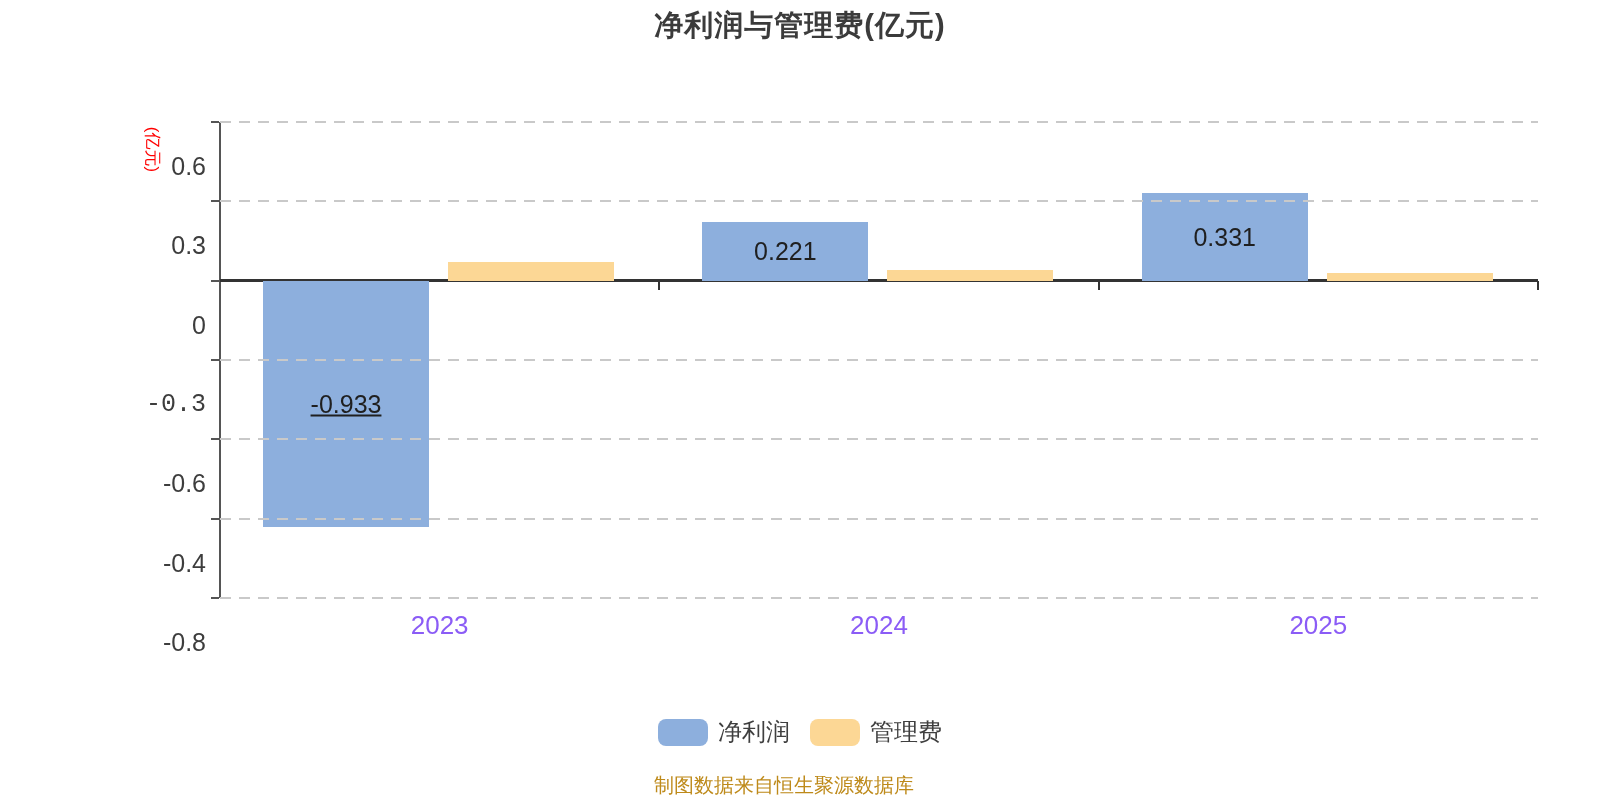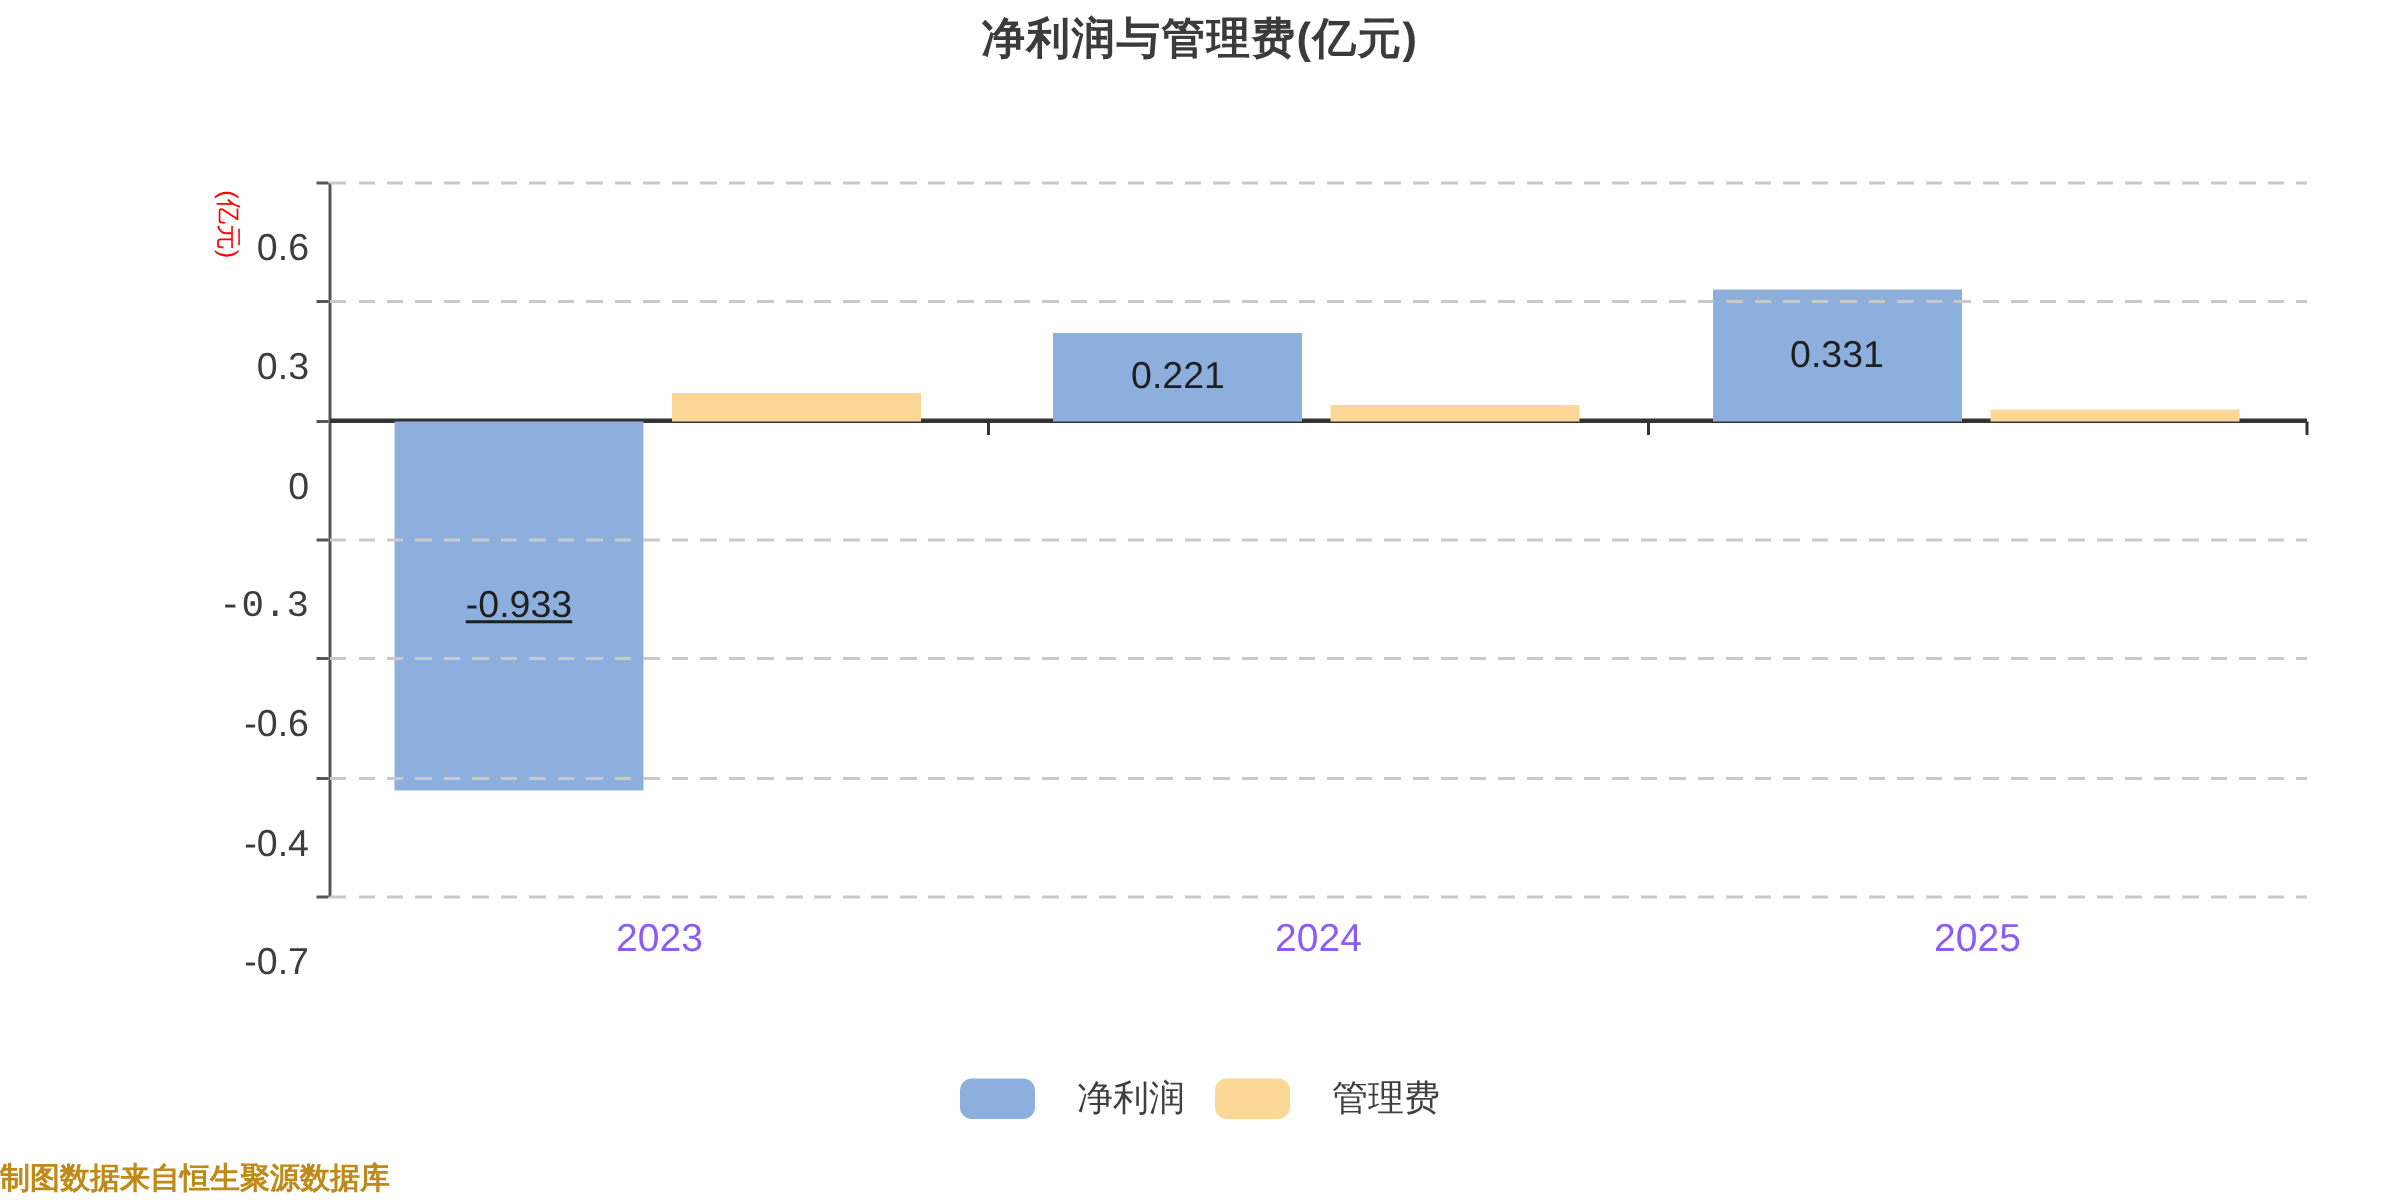--- a/index.html
+++ b/index.html
@@ -36,26 +36,26 @@
   }
   .bar{position:absolute;z-index:2;}
   .bar-value-label{
     position:absolute;z-index:8;font-size:25px;color:#1f1f1f;text-align:center;
     transform:translate(-50%,-50%);white-space:nowrap;
   }
   .legend{
     position:absolute;top:716px;left:0;width:1600px;display:flex;
     justify-content:center;align-items:center;gap:20px;z-index:9;
   }
-  .legend-item{display:flex;align-items:center;gap:28px;cursor:default;}
+  .legend-item{display:flex;align-items:center;gap:10px;cursor:default;}
   .legend-swatch{width:50px;height:27px;border-radius:8px;}
   .legend-label{font-size:24px;color:#3f3f3f;}
   .footer-note{
-    position:absolute;top:772px;left:0;width:1568px;
-    font-size:20px;font-weight:bold;color:#be8a1a;
+    position:absolute;top:772px;left:0;width:1568px;text-align:center;
+    font-size:20px;font-weight:normal;color:#be8a1a;
   }
 </style>
 </head>
 <body>
 
 <div id="stage">
   <div class="chart-title">净利润与管理费(亿元)</div>
   <div class="y-axis-label">(亿元)</div>
 
   <div id="plot">
@@ -72,21 +72,21 @@
       <div class="ytick-mark" style="left: 211px; top: 359px;"></div>
       <div class="ytick-label" style="left: 136px; top: 360px; font-family: Liberation Mono, monospace;">-0.3</div>
       <div class="gridline" style="left: 220px; top: 438.333px; width: 1318px;"></div>
       <div class="ytick-mark" style="left: 211px; top: 438.333px;"></div>
       <div class="ytick-label" style="left: 136px; top: 439.333px;">-0.6</div>
       <div class="gridline" style="left: 220px; top: 517.667px; width: 1318px;"></div>
       <div class="ytick-mark" style="left: 211px; top: 517.667px;"></div>
       <div class="ytick-label" style="left: 136px; top: 518.667px;">-0.4</div>
       <div class="gridline" style="left: 220px; top: 597px; width: 1318px;"></div>
       <div class="ytick-mark" style="left: 211px; top: 597px;"></div>
-      <div class="ytick-label" style="left: 136px; top: 598px;">-0.7</div>
+      <div class="ytick-label" style="left: 136px; top: 598px;">-0.8</div>
       <div class="zero-line" style="left: 220px; top: 279.167px; width: 1318px; height: 3px;"></div>
       <div class="bar" style="left: 263px; top: 280.667px; width: 166px; height: 246.727px; background: rgb(141, 175, 221);"></div>
       <div class="bar-value-label" style="left: 346px; top: 404.03px; text-decoration: underline;">-0.933</div>
       <div class="bar" style="left: 448px; top: 262.156px; width: 166px; height: 18.5111px; background: rgb(252, 215, 149);"></div>
       <div class="xcat-label" style="left: 439.667px; top: 610px;">2023</div>
       <div class="xtick-mark" style="left: 658.333px; top: 280.667px;"></div>
       <div class="bar" style="left: 702.333px; top: 222.224px; width: 166px; height: 58.4422px; background: rgb(141, 175, 221);"></div>
       <div class="bar-value-label" style="left: 785.333px; top: 251.446px;">0.221</div>
       <div class="bar" style="left: 887.333px; top: 270.089px; width: 166px; height: 10.5778px; background: rgb(252, 215, 149);"></div>
       <div class="xcat-label" style="left: 879px; top: 610px;">2024</div>

